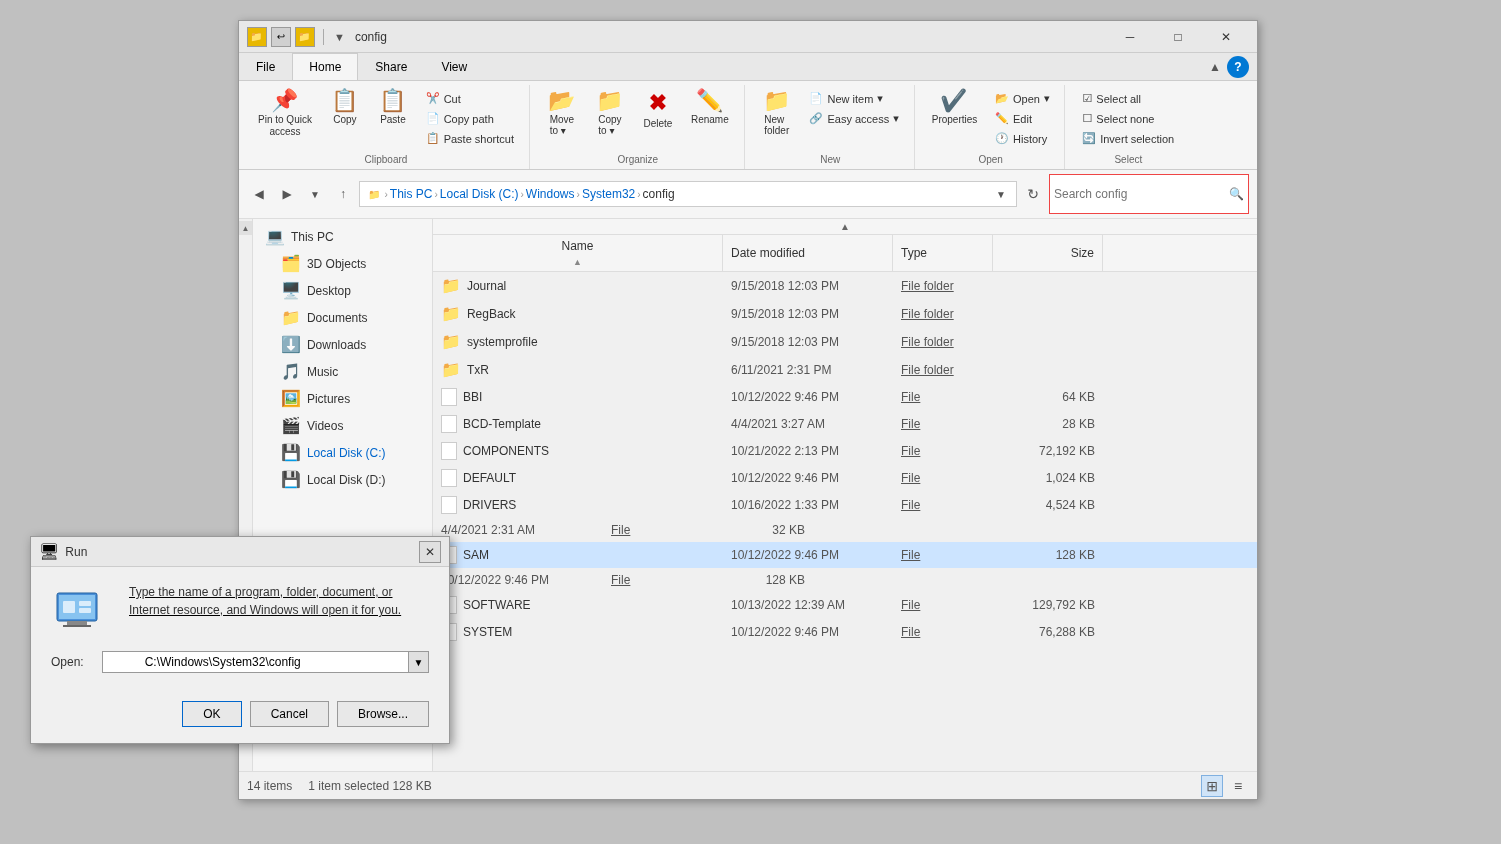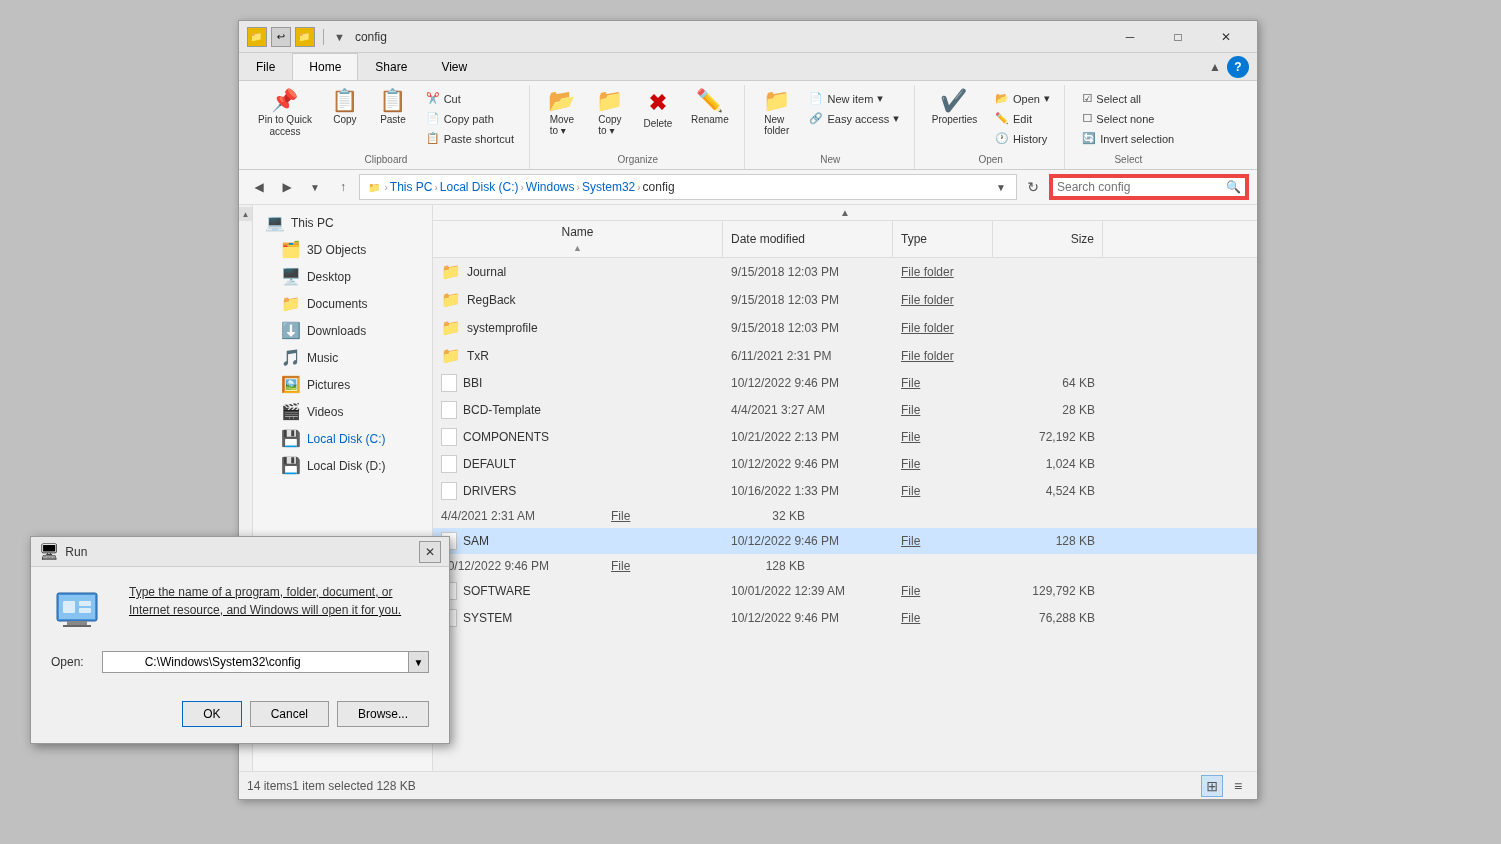--- a/index.html
+++ b/index.html
@@ -215,22 +215,22 @@
       height: 24px;
       display: flex;
       align-items: center;
       justify-content: center;
       cursor: pointer;
       font-size: 14px;
       color: #555;
     }
     .search-box {
       width: 200px;
-      height: 26px;
-      border: 4px solid #ef4444;
+      height: 40px;
+      border: 1px solid #ef4444;
       display: flex;
       align-items: center;
       padding: 0 4px;
       gap: 4px;
       background: white;
     }
     .search-input {
       border: none;
       outline: none;
       flex: 1;
@@ -319,20 +319,21 @@
     .file-icon { color: #999; font-size: 14px; border: 1px solid #ccc; width: 16px; height: 18px; display: flex; align-items: center; justify-content: center; background: white; font-size: 8px; flex-shrink: 0; }
 
     
     .status-bar {
       height: 28px;
       background: #f0f0f0;
       border-top: 1px solid #ddd;
       display: flex;
       align-items: center;
       padding: 0 8px;
+      gap: 16px;
       font-size: 12px;
       color: #555;
       flex-shrink: 0;
     }
     .status-bar-right {
       margin-left: auto;
       display: flex;
       gap: 4px;
     }
     .view-btn {
@@ -832,21 +833,21 @@
           <div class="file-row">
       <div class="file-cell date">10/12/2022 9:46 PM</div>
       <div class="file-cell type">File</div>
       <div class="file-cell size">128 KB</div>
     </div>
           <div class="file-row">
       <div class="file-cell name">
         <span class="file-icon"></span>
         <span>SOFTWARE</span>
       </div>
-      <div class="file-cell date">10/01/2022 12:39 AM</div>
+      <div class="file-cell date">10/13/2022 12:39 AM</div>
       <div class="file-cell type">File</div>
       <div class="file-cell size">129,792 KB</div>
     </div>
           <div class="file-row">
       <div class="file-cell name">
         <span class="file-icon"></span>
         <span>SYSTEM</span>
       </div>
       <div class="file-cell date">10/12/2022 9:46 PM</div>
       <div class="file-cell type">File</div>

